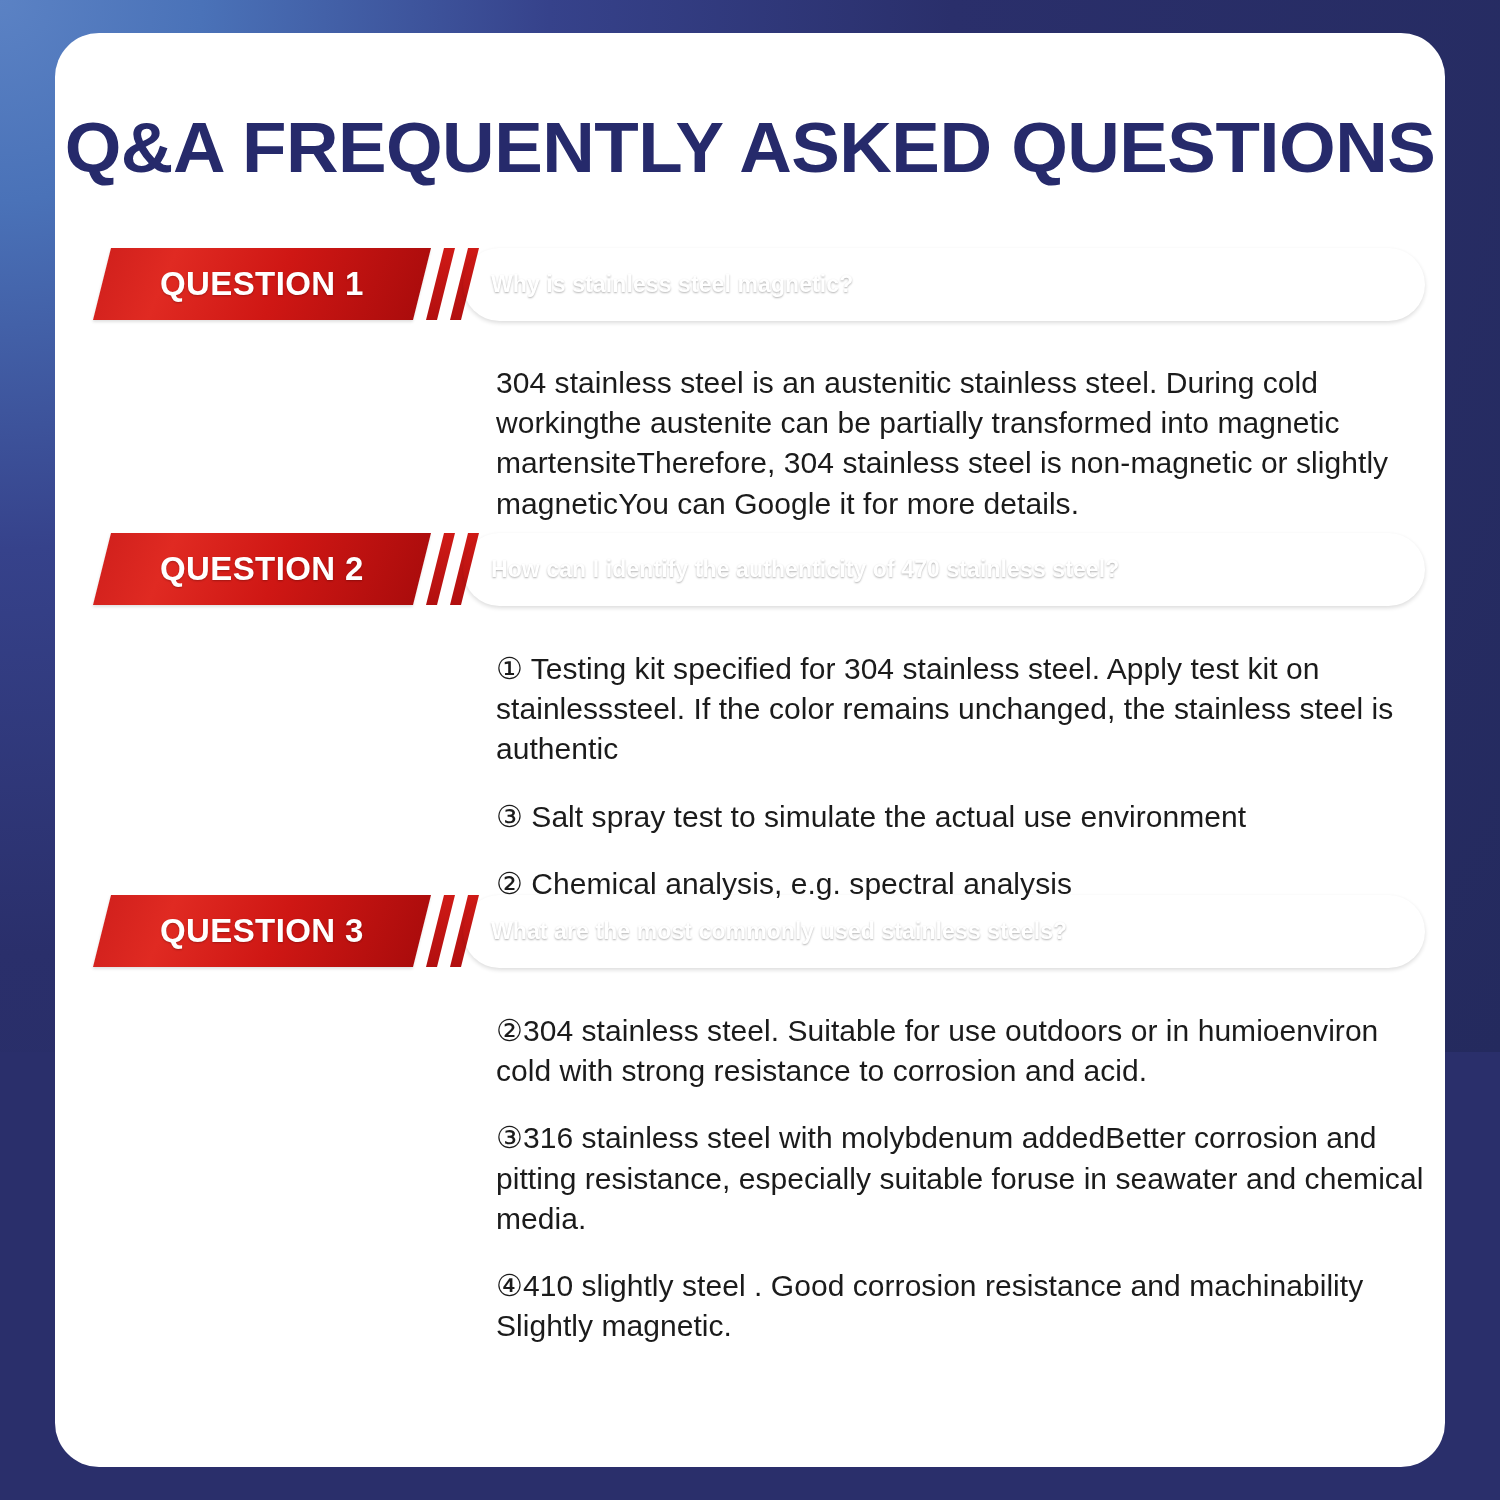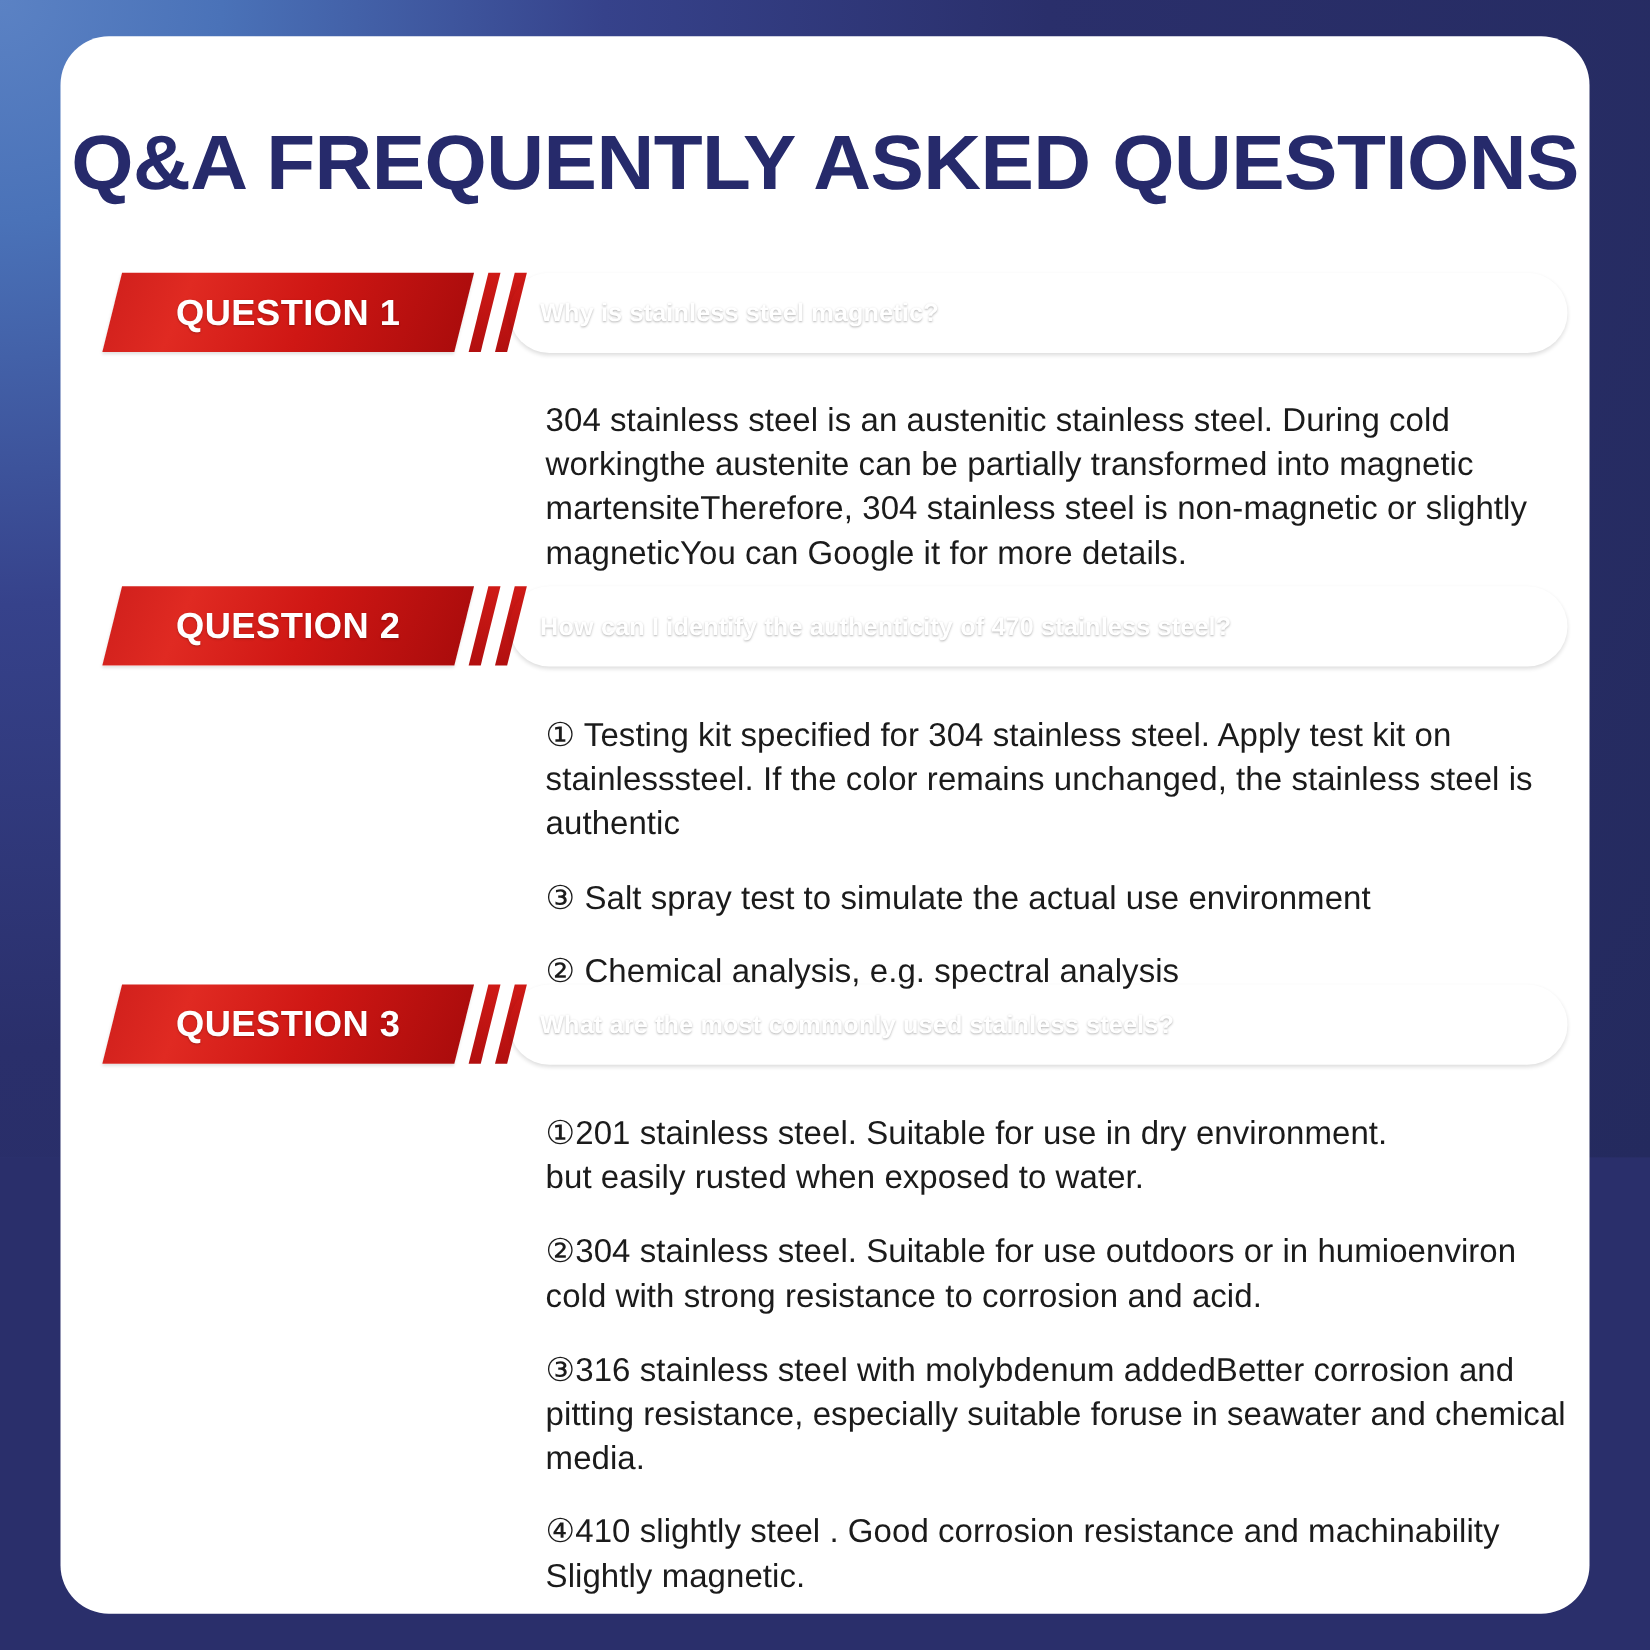--- a/index.html
+++ b/index.html
@@ -187,22 +187,20 @@
         <div class="qbadge">
           <span class="qbadge-label">QUESTION 3</span>
         </div>
         <div class="slash s1"></div>
         <div class="slash s2"></div>
         <div class="qpill" style="width:962px;text-align:center;">
           <span class="qpill-label">What are the most commonly used stainless steels?</span>
         </div>
       </div>
       <div class="answer" style="top:978px;">
-        <p style="white-space: pre-line;">①201 stainless steel. Suitable for use in dry environment.
-but easily rusted when exposed to water.</p>
         <p>②304 stainless steel. Suitable for use outdoors or in humioenviron cold  with strong resistance to corrosion and acid.</p>
         <p>③316 stainless steel with molybdenum addedBetter corrosion and pitting resistance, especially suitable foruse in seawater and chemical media.</p>
         <p>④410 slightly steel . Good corrosion resistance and machinability Slightly magnetic.</p>
       </div>
     </div>
 
   </div>
 </div>
 
 </body></html>

